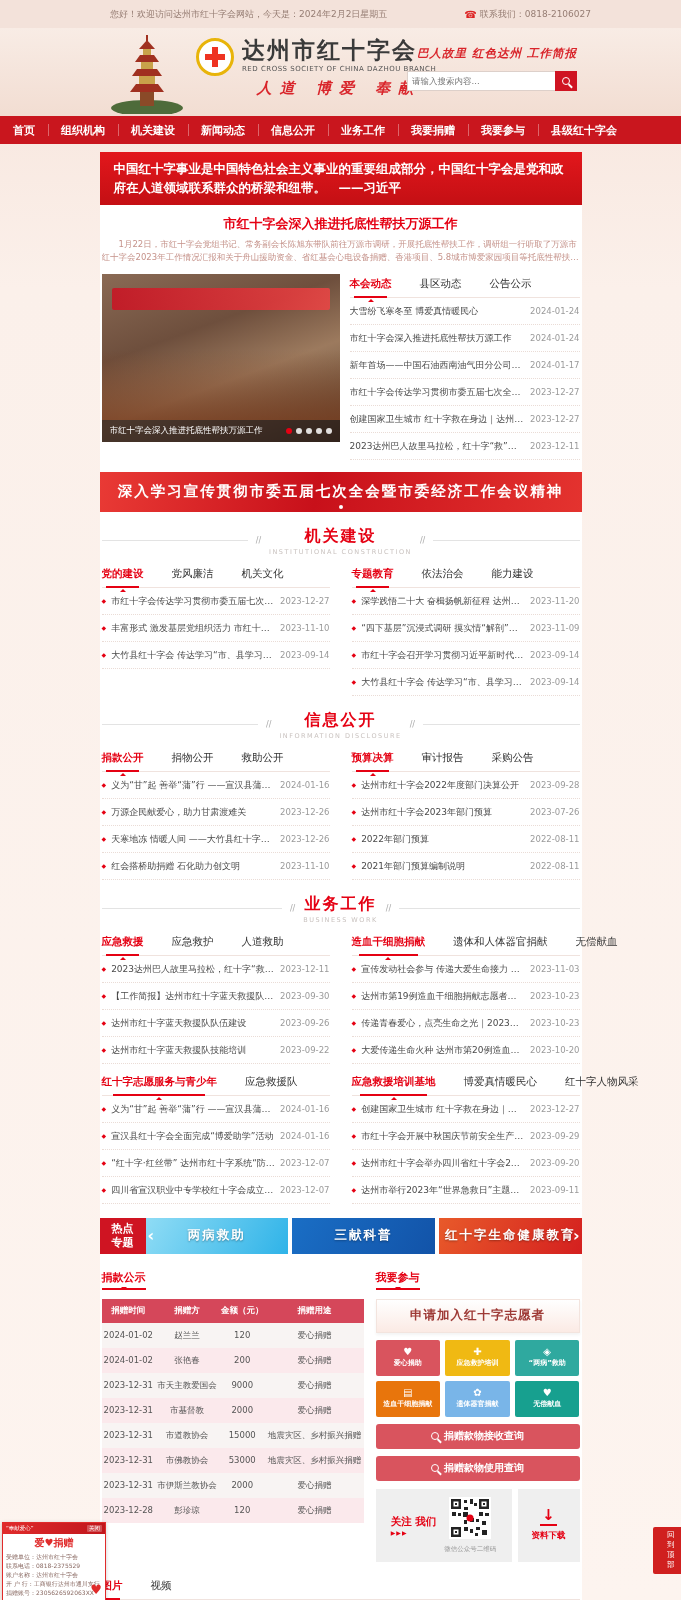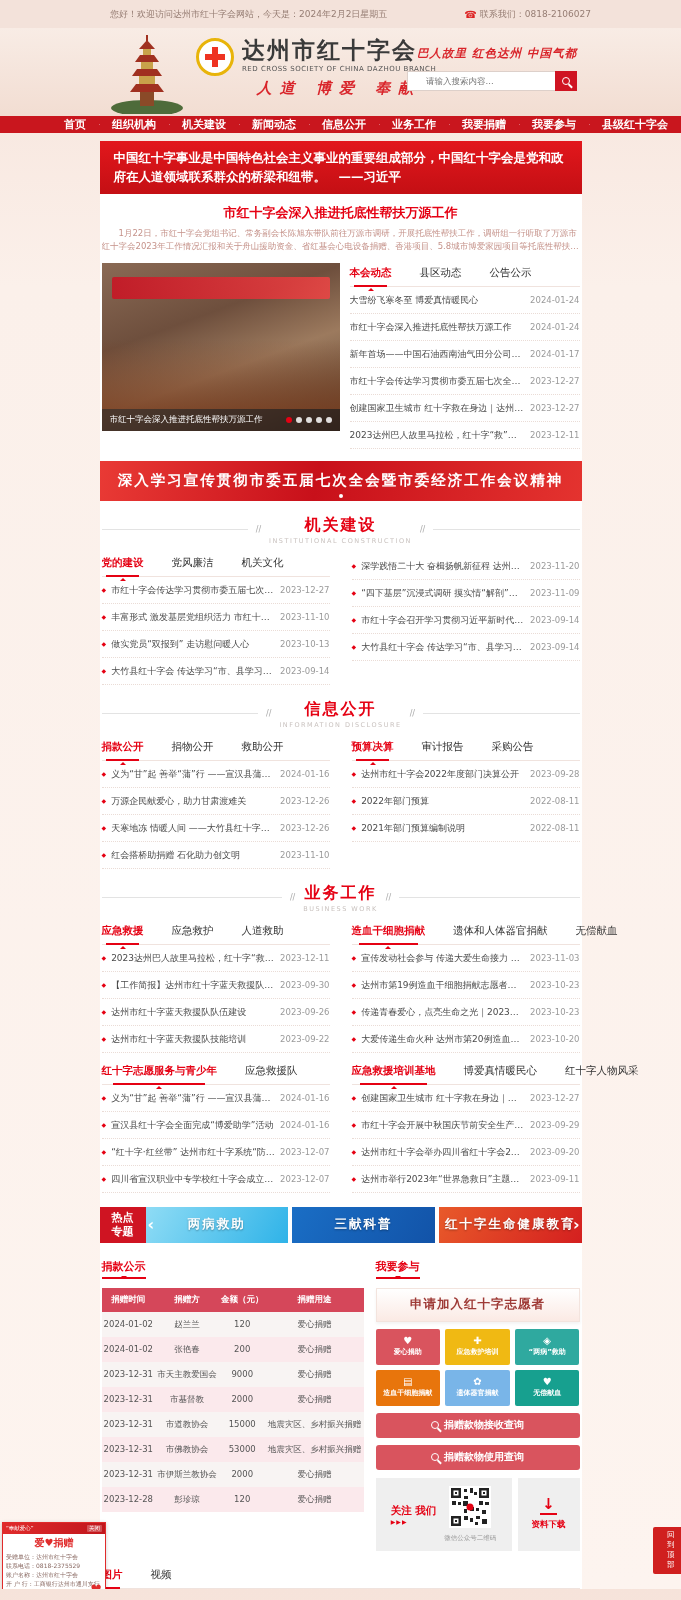--- a/index.html
+++ b/index.html
@@ -22,27 +22,27 @@
   .brand { position:absolute; left:196px; top:10px; display:flex; align-items:flex-start; gap:8px; }
   .emblem { width:38px; height:38px; border-radius:50%; background:#fff; border:3px solid #e8b40a; position:relative; flex:0 0 auto; }
   .emblem .cv { position:absolute; left:50%; top:50%; width:6px; height:20px; margin:-10px 0 0 -3px; background:#e32; }
   .emblem .ch { position:absolute; left:50%; top:50%; width:20px; height:6px; margin:-3px 0 0 -10px; background:#e32; }
   .brand-text .cn { font-size:23px; font-weight:bold; color:#3a3a3a; letter-spacing:2px; line-height:1.1; }
   .brand-text .en { font-size:7px; color:#555; letter-spacing:.5px; margin-top:2px; }
   .brand-text .motto { font-size:15px; font-weight:bold; font-style:italic; color:#d9252b; letter-spacing:8px; margin-top:6px; text-align:center; }
   .head-right { position:absolute; right:104px; top:18px; width:170px; }
   .head-slogan { font-size:11.5px; font-weight:bold; font-style:italic; color:#d9252b; letter-spacing:1px; text-align:right; }
   .searchbox { margin-top:10px; display:flex; height:20px; }
-  .searchbox input { flex:1; border:1px solid #ddd0ca; border-right:none; background:#fff; font-size:8.5px; padding:0 18px; color:#999; outline:none; font-family:inherit; }
+  .searchbox input { flex:1; border:1px solid #ddd0ca; border-right:none; background:#fff; font-size:8.5px; padding:0 4px; color:#999; outline:none; font-family:inherit; }
   .search-btn { width:22px; background:#cf1422; display:flex; align-items:center; justify-content:center; border:none; }
   .mag { width:8px; height:8px; border:1.5px solid #fff; border-radius:50%; position:relative; display:inline-block; }
   .mag::after { content:""; position:absolute; width:5px; height:1.5px; background:#fff; transform:rotate(45deg); right:-4px; bottom:-2px; }
 
   
-  .nav { height:17px; background:#c9161e; display:flex; align-items:stretch; justify-content:flex-end; }
+  .nav { height:28px; background:#c9161e; display:flex; align-items:stretch; justify-content:flex-start; }
   .nav a { color:#fff; font-size:11px; font-weight:bold; text-decoration:none; display:flex; align-items:center; padding:0 13px; position:relative; }
   .nav a + a::before { content:""; position:absolute; left:0; top:8px; bottom:8px; width:1px; background:rgba(255,255,255,.35); }
 
   .container { width:482px; margin:0 auto; background:#fff; }
 
   
   .quote { margin:8px 0 0; background:linear-gradient(180deg,#e2171c,#c40f14); color:#fff; padding:7px 14px; font-size:12.5px; font-weight:bold; line-height:1.55; font-family:"DejaVu Serif","Liberation Serif",serif; }
 
   
   .news-wrap { padding:10px 2px 0; }
@@ -170,21 +170,21 @@
         <span class="cv"></span>
         <span class="ch"></span>
       </div>
     <div class="brand-text">
       <div class="cn">达州市红十字会</div>
       <div class="en">RED CROSS SOCIETY OF CHINA DAZHOU BRANCH</div>
       <div class="motto">人道 博爱 奉献</div>
     </div>
   </div>
   <div class="head-right">
-    <div class="head-slogan">巴人故里  红色达州  中国气都</div>
+    <div class="head-slogan">巴人故里  红色达州  工作简报</div>
     <div class="searchbox">
       <input placeholder="请输入搜索内容..." style="">
       <button class="search-btn clickable">
           <span class="mag"></span>
         </button>
     </div>
   </div>
 </div>
 
 <div class="nav">
@@ -280,31 +280,31 @@
               <span class="t">市红十字会传达学习贯彻市委五届七次全会暨市委经...</span>
               <span class="d">2023-12-27</span>
             </div>
           <div class="row clickable">
               <span class="b">◆</span>
               <span class="t">丰富形式 激发基层党组织活力 市红十字会机关党支部...</span>
               <span class="d">2023-11-10</span>
             </div>
           <div class="row clickable">
               <span class="b">◆</span>
-              <span class="t">做实党员“双报到” 走访慰问暖人心</span>
-              <span class="d">2023-10-13</span>
-            </div>
-          <div class="row clickable">
-              <span class="b">◆</span>
               <span class="t">大竹县红十字会 传达学习“市、县学习贯彻习近平新时...</span>
               <span class="d">2023-09-14</span>
             </div>
         </div>
       </div>
       <div class="col">
+        <div class="tabs">
+          <span class="tab active clickable">专题教育</span>
+          <span class="tab clickable">依法治会</span>
+          <span class="tab clickable">能力建设</span>
+        </div>
         <div class="llist">
           <div class="row clickable">
               <span class="b">◆</span>
               <span class="t">深学践悟二十大 奋楫扬帆新征程 达州市红十字会开展...</span>
               <span class="d">2023-11-20</span>
             </div>
           <div class="row clickable">
               <span class="b">◆</span>
               <span class="t">“四下基层”沉浸式调研 摸实情“解剖”发展难题</span>
               <span class="d">2023-11-09</span>
@@ -366,20 +366,25 @@
         <div class="tabs">
           <span class="tab active clickable">预算决算</span>
           <span class="tab clickable">审计报告</span>
           <span class="tab clickable">采购公告</span>
         </div>
         <div class="llist">
           <div class="row clickable">
               <span class="b">◆</span>
               <span class="t">达州市红十字会2022年度部门决算公开</span>
               <span class="d">2023-09-28</span>
+            </div>
+          <div class="row clickable">
+              <span class="b">◆</span>
+              <span class="t">达州市红十字会2023年部门预算</span>
+              <span class="d">2023-07-26</span>
             </div>
           <div class="row clickable">
               <span class="b">◆</span>
               <span class="t">2022年部门预算</span>
               <span class="d">2022-08-11</span>
             </div>
           <div class="row clickable">
               <span class="b">◆</span>
               <span class="t">2021年部门预算编制说明</span>
               <span class="d">2022-08-11</span>

